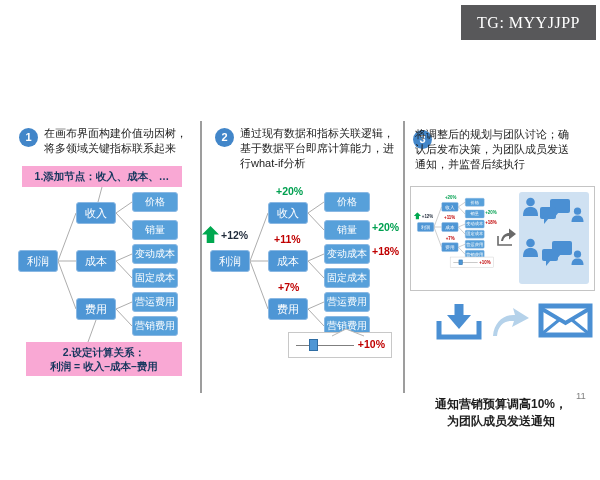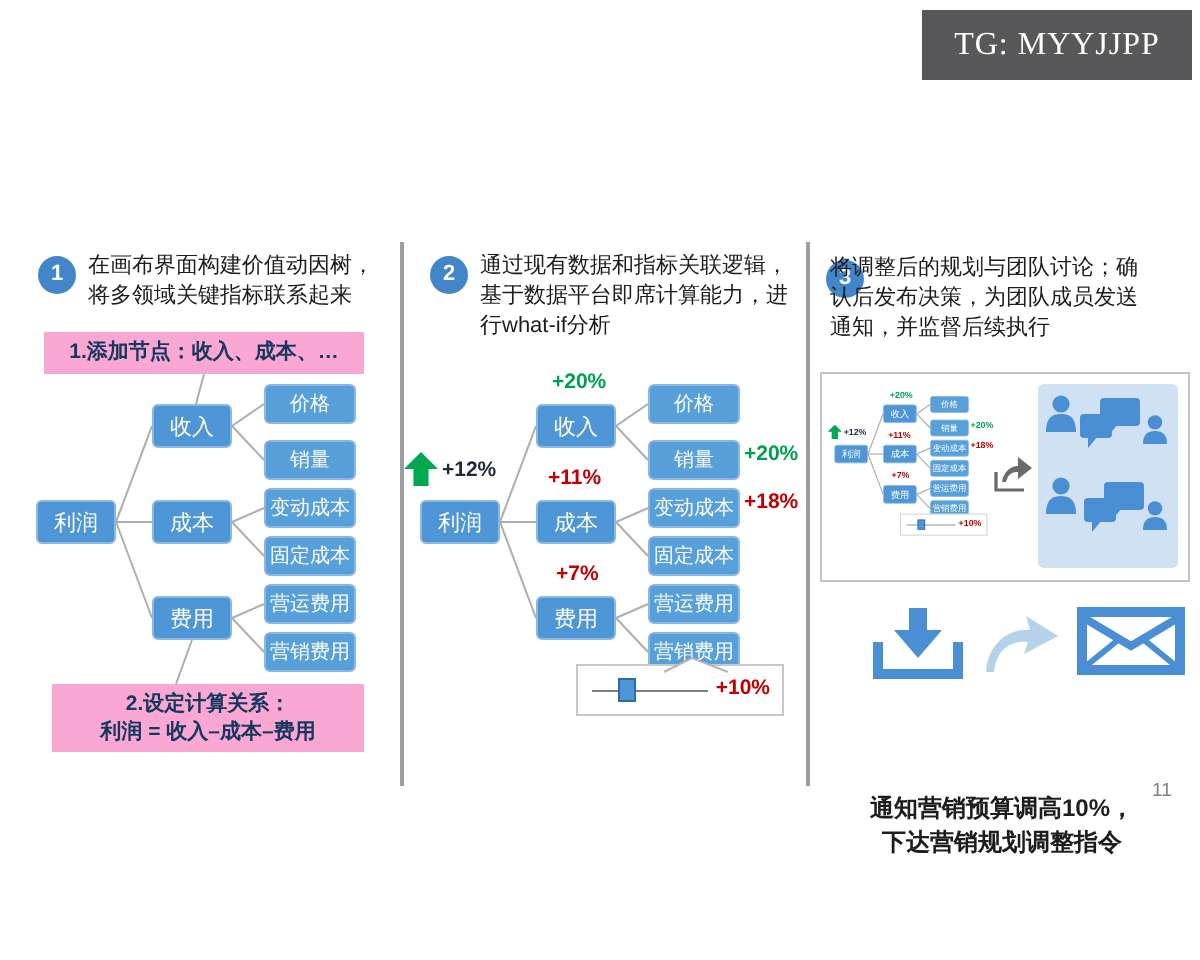--- a/index.html
+++ b/index.html
@@ -233,19 +233,19 @@
     <path d="M3,29 C4,15 14,7 25,8 L23,1 L39,11 L22,20 L24,14 C15,13 8,18 7,29 Z" fill="#b5d2ea"></path>
   </svg>
   <svg class="abs" style="left:538px;top:303px;" width="55" height="35">
     <rect x="3" y="3" width="49" height="29" fill="#ffffff" stroke="#4a8fd3" stroke-width="5"></rect>
     <path d="M4,6 L27.5,20 L51,6" fill="none" stroke="#4a8fd3" stroke-width="4"></path>
     <path d="M5,30 L21,17 M50,30 L34,17" fill="none" stroke="#4a8fd3" stroke-width="3"></path>
   </svg>
 
   <div class="abs caption">
     <span style="display:block;margin-top:44px;">通知营销预算调高10%，</span>
-    <span style="display:block;">下达营销规划调整指令</span>
+    <span style="display:block;">为团队成员发送通知</span>
   </div>
 
   <div class="abs page-num">11</div>
 
 
 </div>
 
 </body></html>

